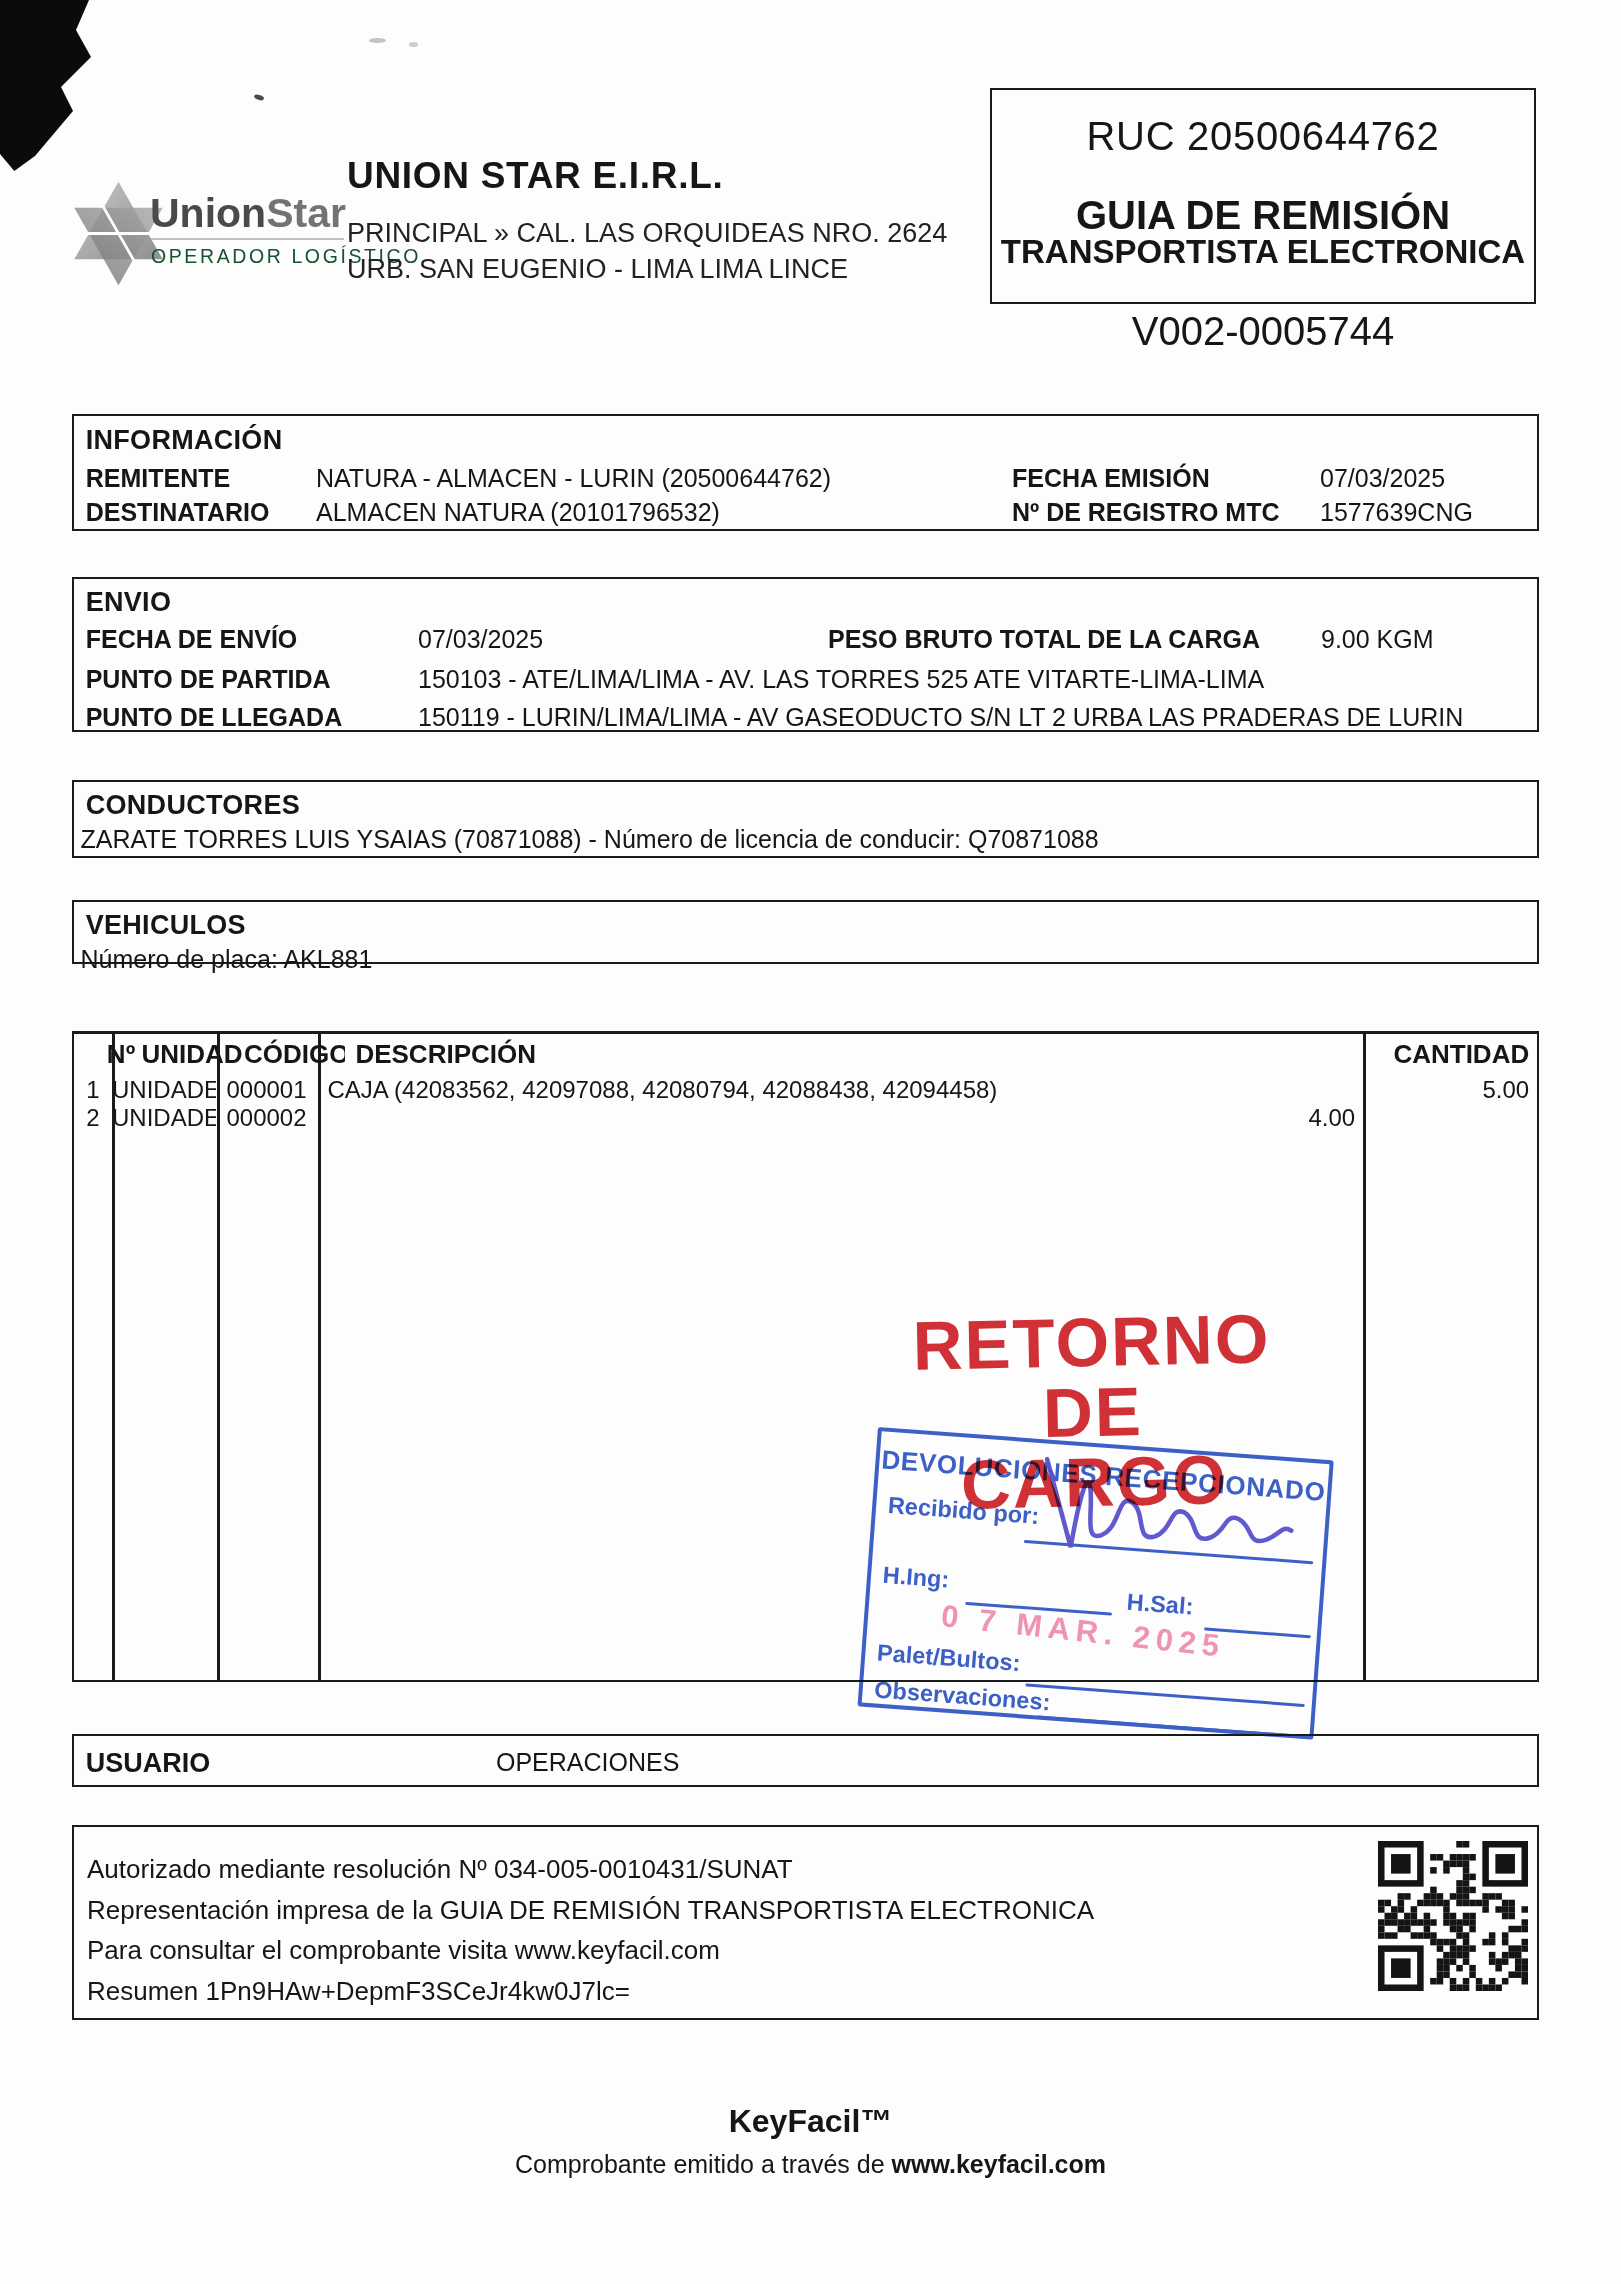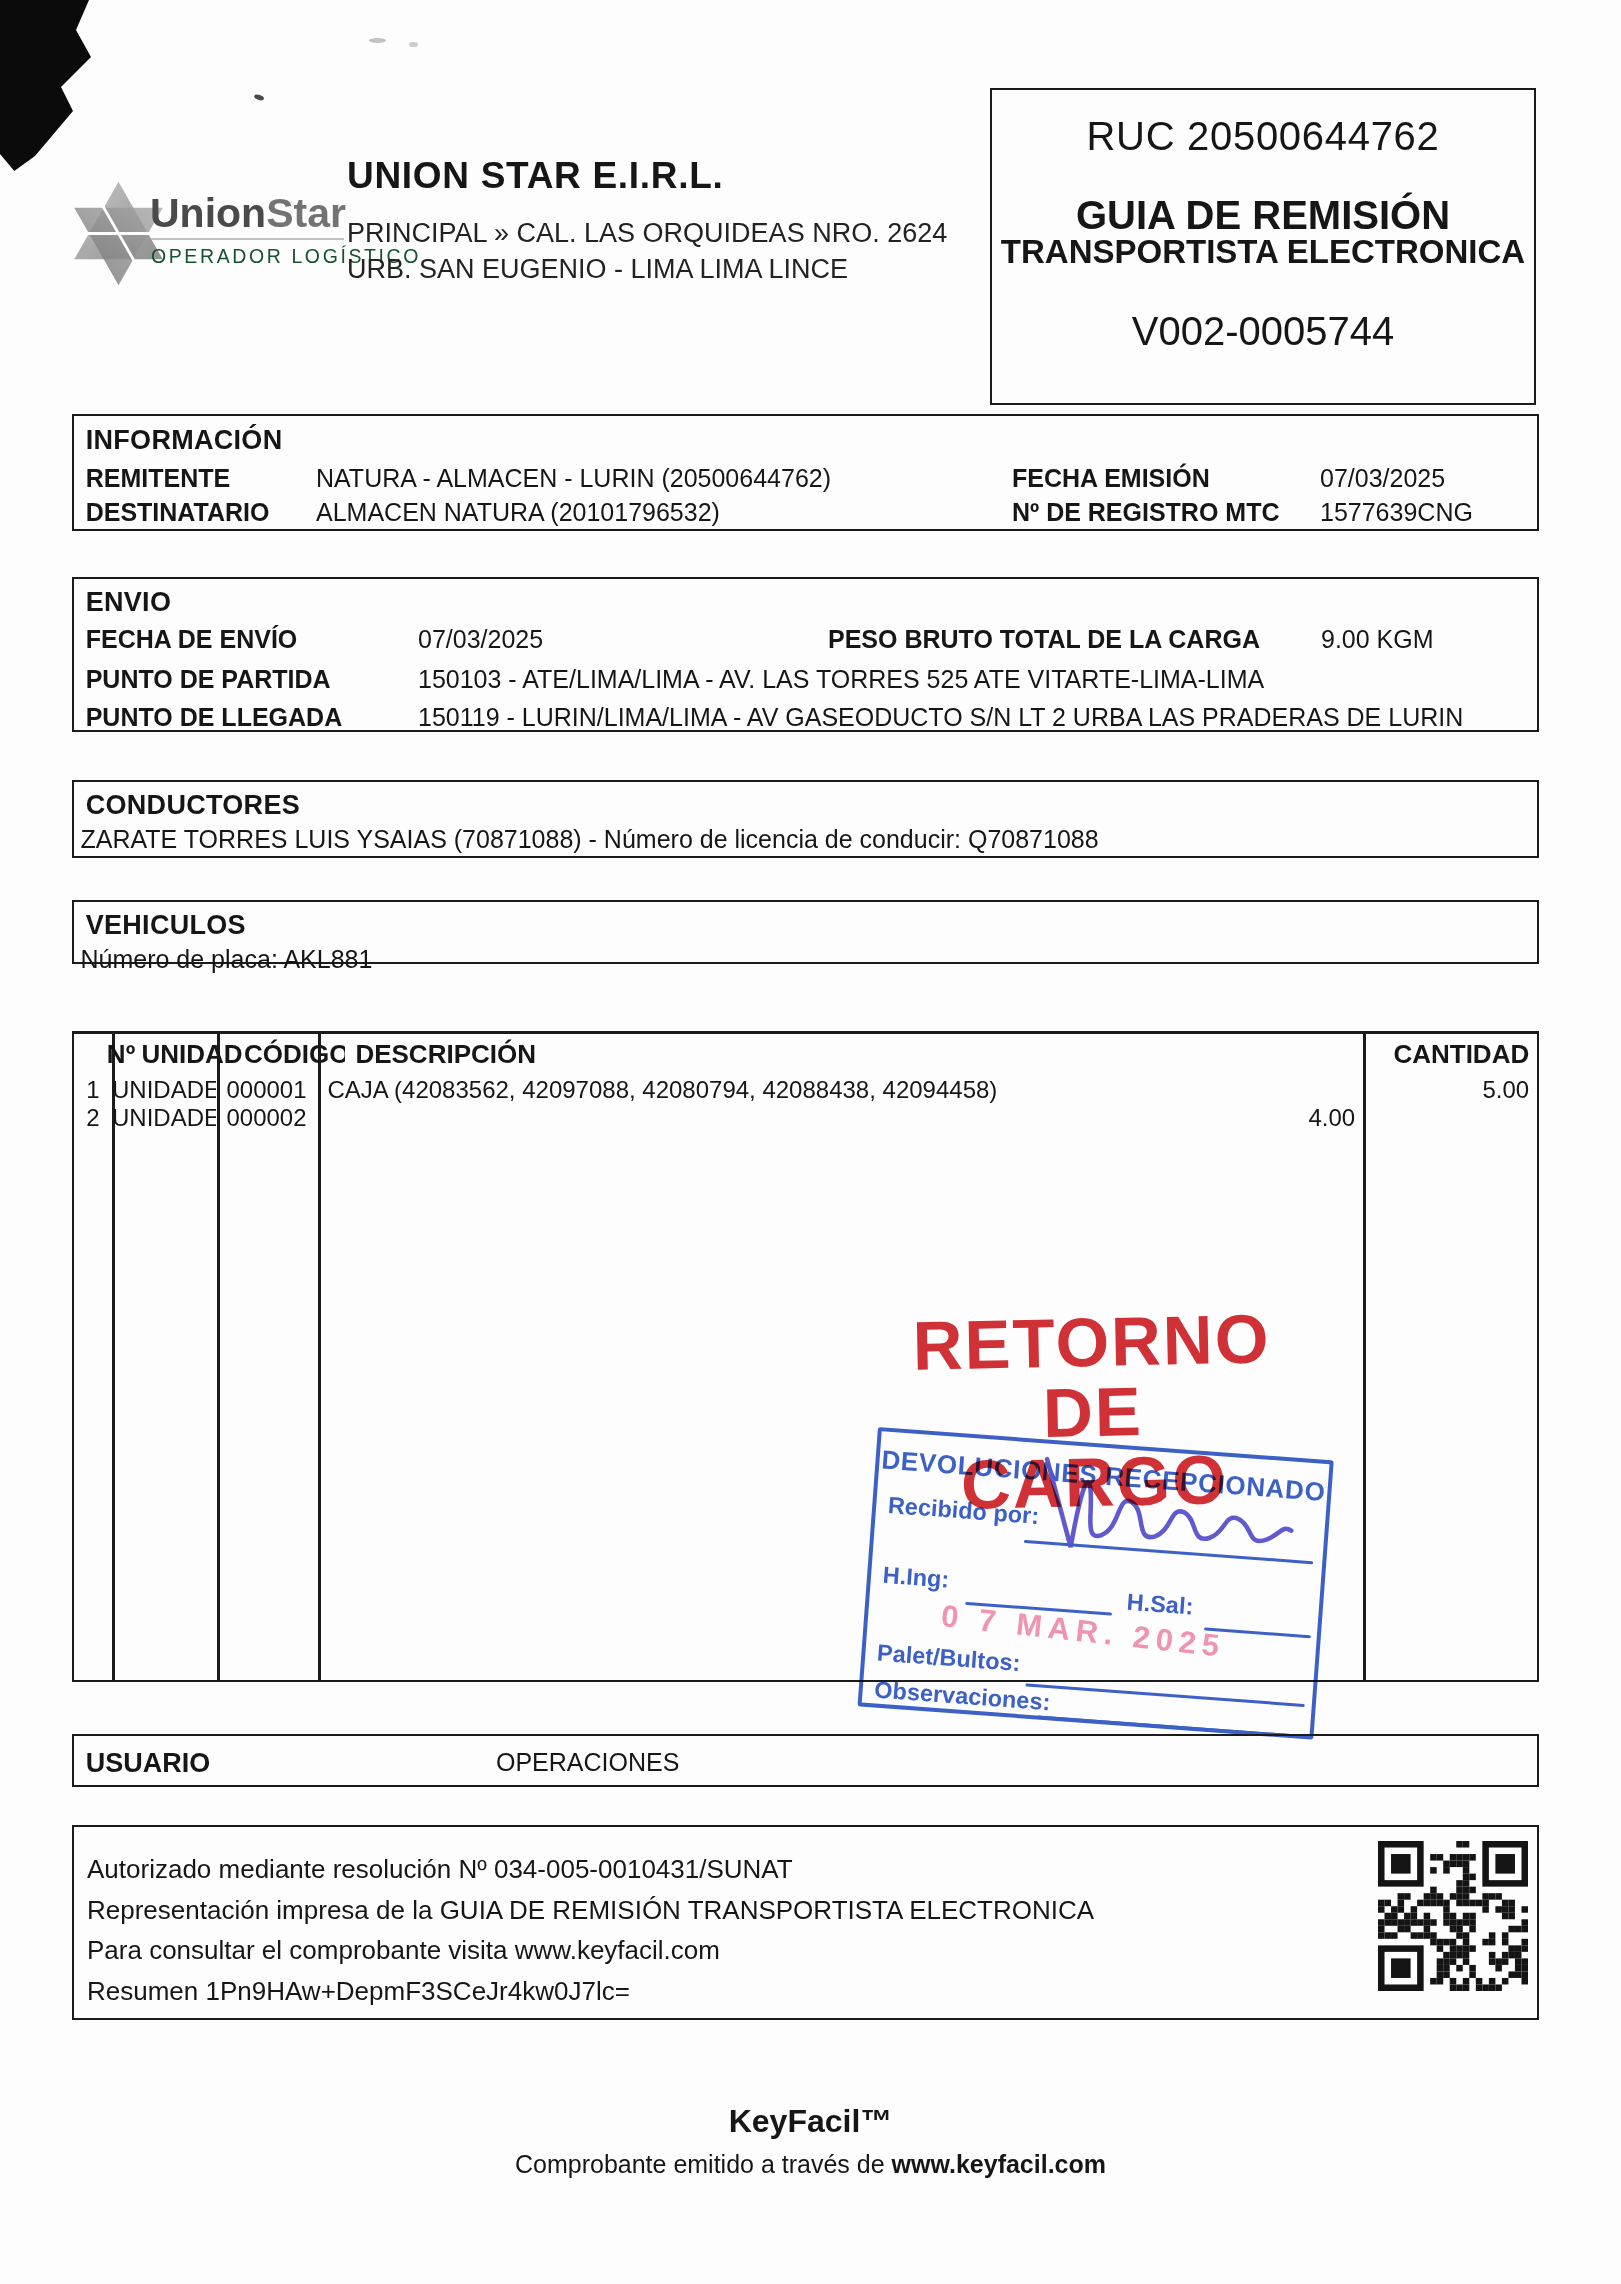--- a/index.html
+++ b/index.html
@@ -19,21 +19,21 @@
   .logo-text .p1 { color:#4a4a4a; }
   .logo-text .p2 { color:#737373; }
   .logo-rule { position:absolute; left:151px; top:238px; width:193px; height:2px; background:#c2c2c2; }
   .logo-tagline { position:absolute; left:151px; top:245px; font-size:19.5px; letter-spacing:2.6px; color:#14532d; }
 
   
   .company-name { position:absolute; left:347px; top:155px; font-size:37px; font-weight:bold; letter-spacing:0.7px; }
   .company-address { position:absolute; left:347px; top:215px; width:638px; font-size:27px; line-height:36px; color:#222; }
 
   
-  .ruc-box { position:absolute; left:990px; top:88px; width:546px; height:317px; border:2.6px solid #1b1b1b; }
+  .ruc-box { position:absolute; left:990px; top:88px; width:546px; height:216px; border:2.6px solid #1b1b1b; }
   .ruc-box > div { position:absolute; width:100%; text-align:center; }
   .ruc-number { top:23.5px; font-size:40px; letter-spacing:0.7px; }
   .doc-title1 { top:103px; font-size:40px; font-weight:bold; }
   .doc-title2 { top:143px; font-size:33px; font-weight:bold; }
   .doc-number { top:219px; font-size:40px; }
 
   
   .sec { position:absolute; left:72px; width:1467px; border:2.6px solid #1b1b1b; background:rgba(255,255,255,.0); }
   .sec-title { position:absolute; left:11.7px; font-weight:bold; font-size:27px; letter-spacing:0.3px; }
   .lbl { position:absolute; font-weight:bold; font-size:25px; white-space:nowrap; }

